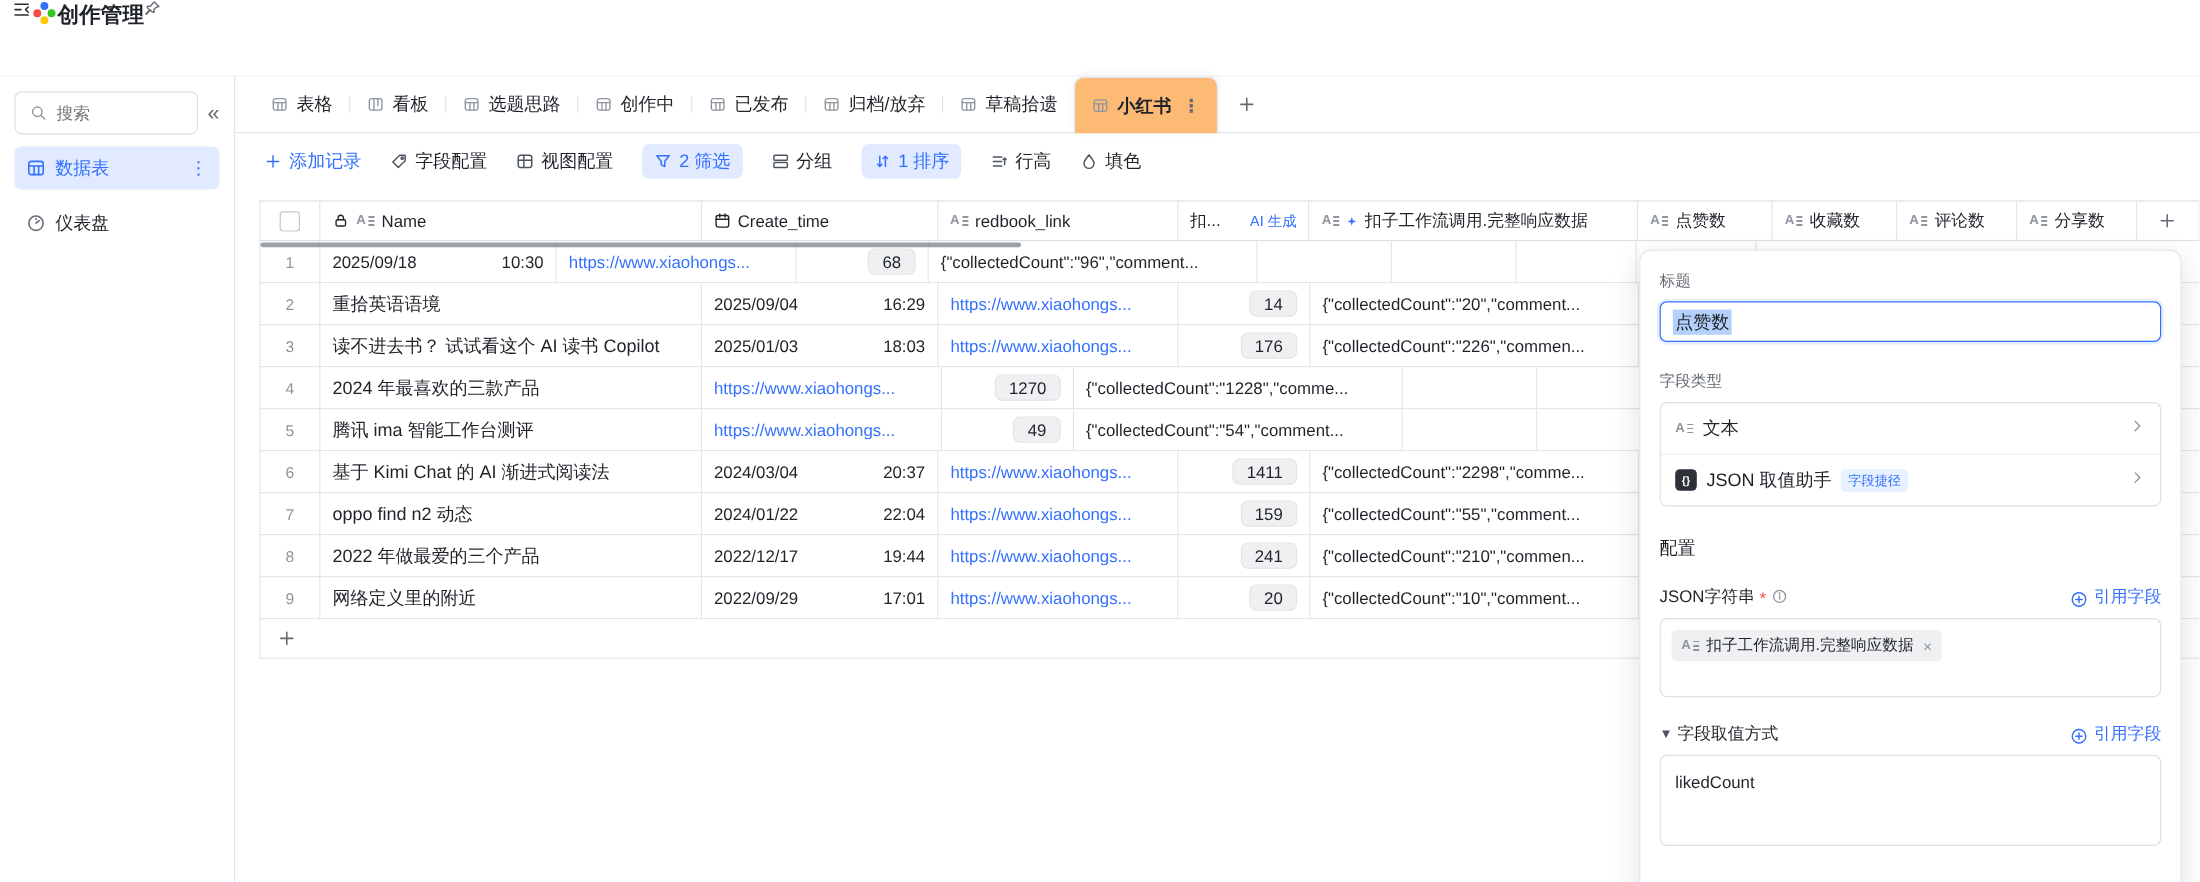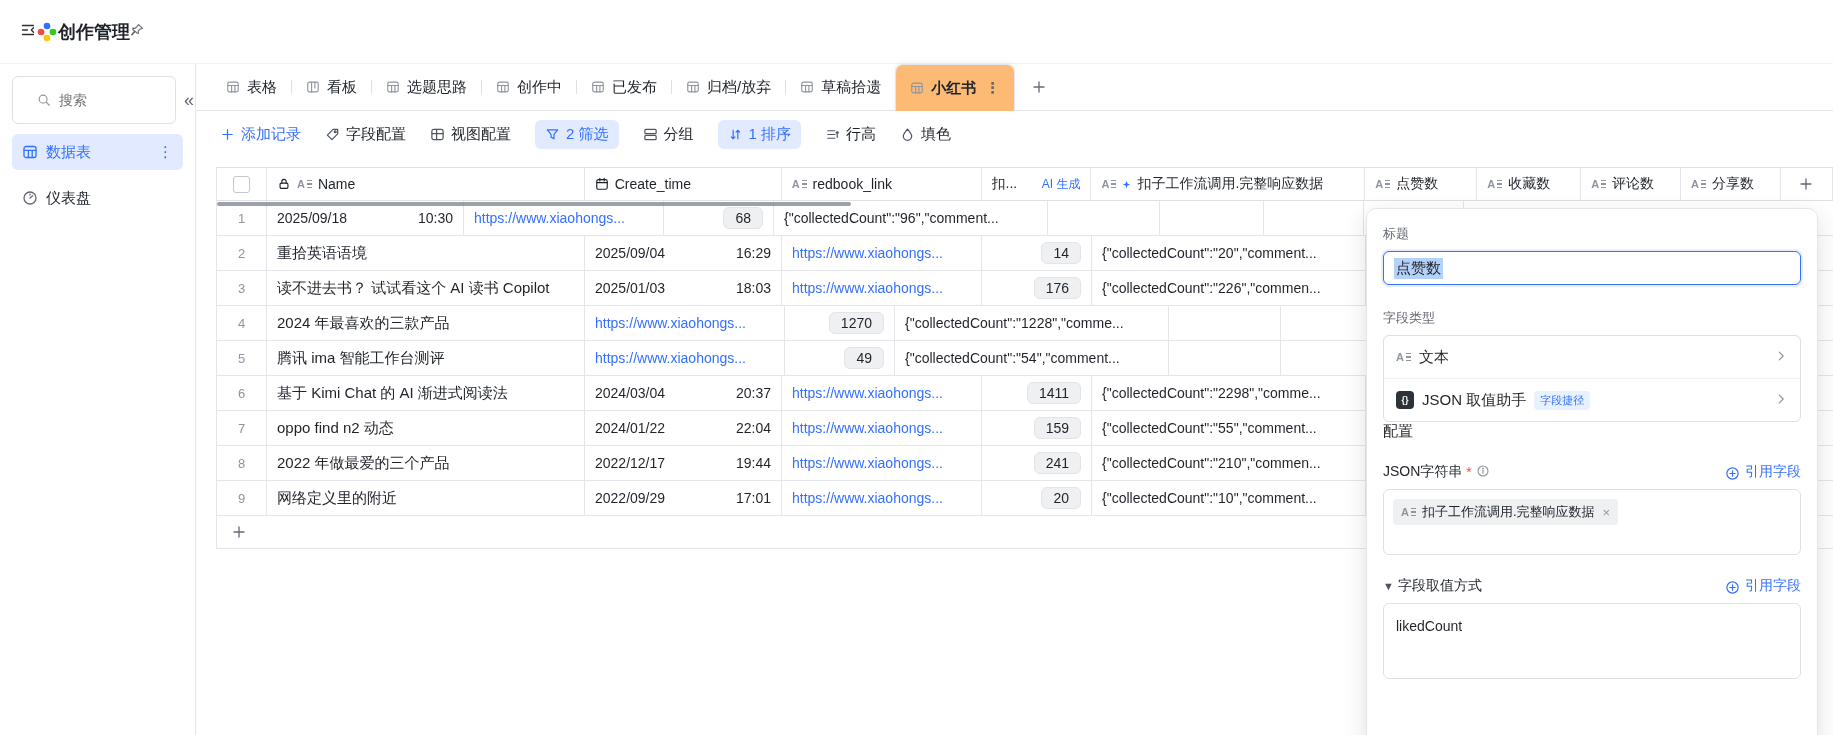--- a/index.html
+++ b/index.html
@@ -3,28 +3,28 @@
 <meta charset="utf-8">
 <style>
   html,body{margin:0;padding:0;background:#fff;}
   .page{position:relative;width:1833px;height:735px;background:#fff;overflow:hidden;
         font-family:"Liberation Sans","DejaVu Sans",sans-serif;color:#1f2329;
         --blue:#3370ff;--blue-bg:#e1eaff;--text:#1f2329;--sub:#646a73;--faint:#8f959e;
         --bd:#dee0e3;--bd2:#e5e6eb;--chipbg:#eff0f2;}
   .ic{width:16px;height:16px;fill:none;stroke:currentColor;stroke-width:1.3;stroke-linecap:round;stroke-linejoin:round;flex:none}
   .ic.sm{width:14px;height:14px}
   
-  .topbar{position:absolute;top:0;left:0;right:0;height:64px;display:flex;align-items:center;padding:0 20px;box-sizing:border-box;border-bottom:1px solid #f2f3f5;}
+  .topbar{position:absolute;top:0;left:0;right:0;height:64px;display:flex;align-items:flex-start;padding:0 10px;box-sizing:border-box;border-bottom:1px solid #f2f3f5;}
   .menu-toggle{color:#2b2f36;cursor:pointer}
   .app-title{font-size:18px;font-weight:700;color:var(--text)}
   .pin{color:#646a73}
   
   .sidebar{position:absolute;top:64px;left:0;width:196px;bottom:0;border-right:1px solid var(--bd2);padding:12px 12px 0;box-sizing:border-box;background:#fff}
   .search-row{display:flex;align-items:center;gap:8px}
-  .search-box{flex:1;display:flex;align-items:center;gap:6px;height:48px;border:1px solid var(--bd);border-radius:6px;padding:0 24px;color:var(--faint);box-sizing:border-box}
+  .search-box{flex:1;display:flex;align-items:center;gap:6px;height:36px;border:1px solid var(--bd);border-radius:6px;padding:0 12px;color:var(--faint);box-sizing:border-box}
   .search-box input{border:0;outline:0;width:90px;font-size:14px;color:var(--text);background:transparent;font-family:inherit}
   .collapse{font-size:18px;color:#646a73;cursor:pointer;line-height:1}
   .side-item{display:flex;align-items:center;gap:8px;height:36px;border-radius:6px;padding:0 10px;margin-top:10px;font-size:15px;color:var(--text)}
   .side-item.active{background:var(--blue-bg);color:var(--blue)}
   .side-item .more{margin-left:auto;color:var(--blue);font-size:15px}
   .side-item.plain{color:var(--text)}
   .side-item.plain .ic{color:#646a73}
   
   .main{position:absolute;top:64px;left:196px;right:0;bottom:0}
   .tabstrip{height:46px;display:flex;align-items:center;padding:0 16px;border-bottom:1px solid var(--bd2);position:relative}
@@ -78,21 +78,21 @@
   .p-label{font-size:13px;color:var(--sub)}
   .p-input{margin-top:8px;height:34px;border:1px solid var(--blue);border-radius:6px;display:flex;align-items:center;padding:0 10px;font-size:15px;box-shadow:0 0 0 2px rgba(51,112,255,.12);box-sizing:border-box}
   .sel{background:#b3d1fa;padding:1px 2px}
   .mt24{margin-top:24px}
   .type-box{margin-top:8px;border:1px solid var(--bd);border-radius:6px;overflow:hidden}
   .type-row{display:flex;align-items:center;gap:8px;height:42px;padding:0 12px;font-size:15px;cursor:pointer}
   .type-row + .type-row{border-top:1px solid #f0f1f2}
   .chev{margin-left:auto;color:#8f959e}
   .json-ic{width:18px;height:18px;border-radius:4px;background:#2d3138;color:#fff;font-size:9px;font-weight:700;display:flex;align-items:center;justify-content:center;flex:none}
   .badge{background:#e8f1ff;color:var(--blue);font-size:11px;padding:2px 6px;border-radius:4px;white-space:nowrap}
-  .p-section{font-size:15px;font-weight:500;color:var(--text)}
+  .p-section{margin-top:26px;font-size:15px;font-weight:500;color:var(--text)}
   .p-row{display:flex;align-items:center;gap:4px;margin-top:22px;font-size:14px;color:var(--text)}
   .req{color:#f54a45}
   .info{color:#8f959e}
   .ref-link{margin-left:auto;color:var(--blue);display:flex;align-items:flex-end;gap:5px;font-size:14px;cursor:pointer}
   .ref-link .ic{width:15px;height:15px}
   .tag-box{margin-top:8px;border:1px solid var(--bd);border-radius:6px;min-height:66px;padding:9px;box-sizing:border-box;display:flex;align-items:flex-start}
   .tag{display:inline-flex;align-items:center;gap:6px;background:var(--chipbg);border-radius:4px;padding:4px 8px;font-size:13px;color:var(--text)}
   .tag .x{color:var(--faint);margin-left:2px;cursor:pointer}
   .value-box{margin-top:8px;border:1px solid var(--bd);border-radius:6px;height:76px;padding:14px 12px;font-size:14px;box-sizing:border-box}
   .caret{color:#4e5561;font-size:11px}

